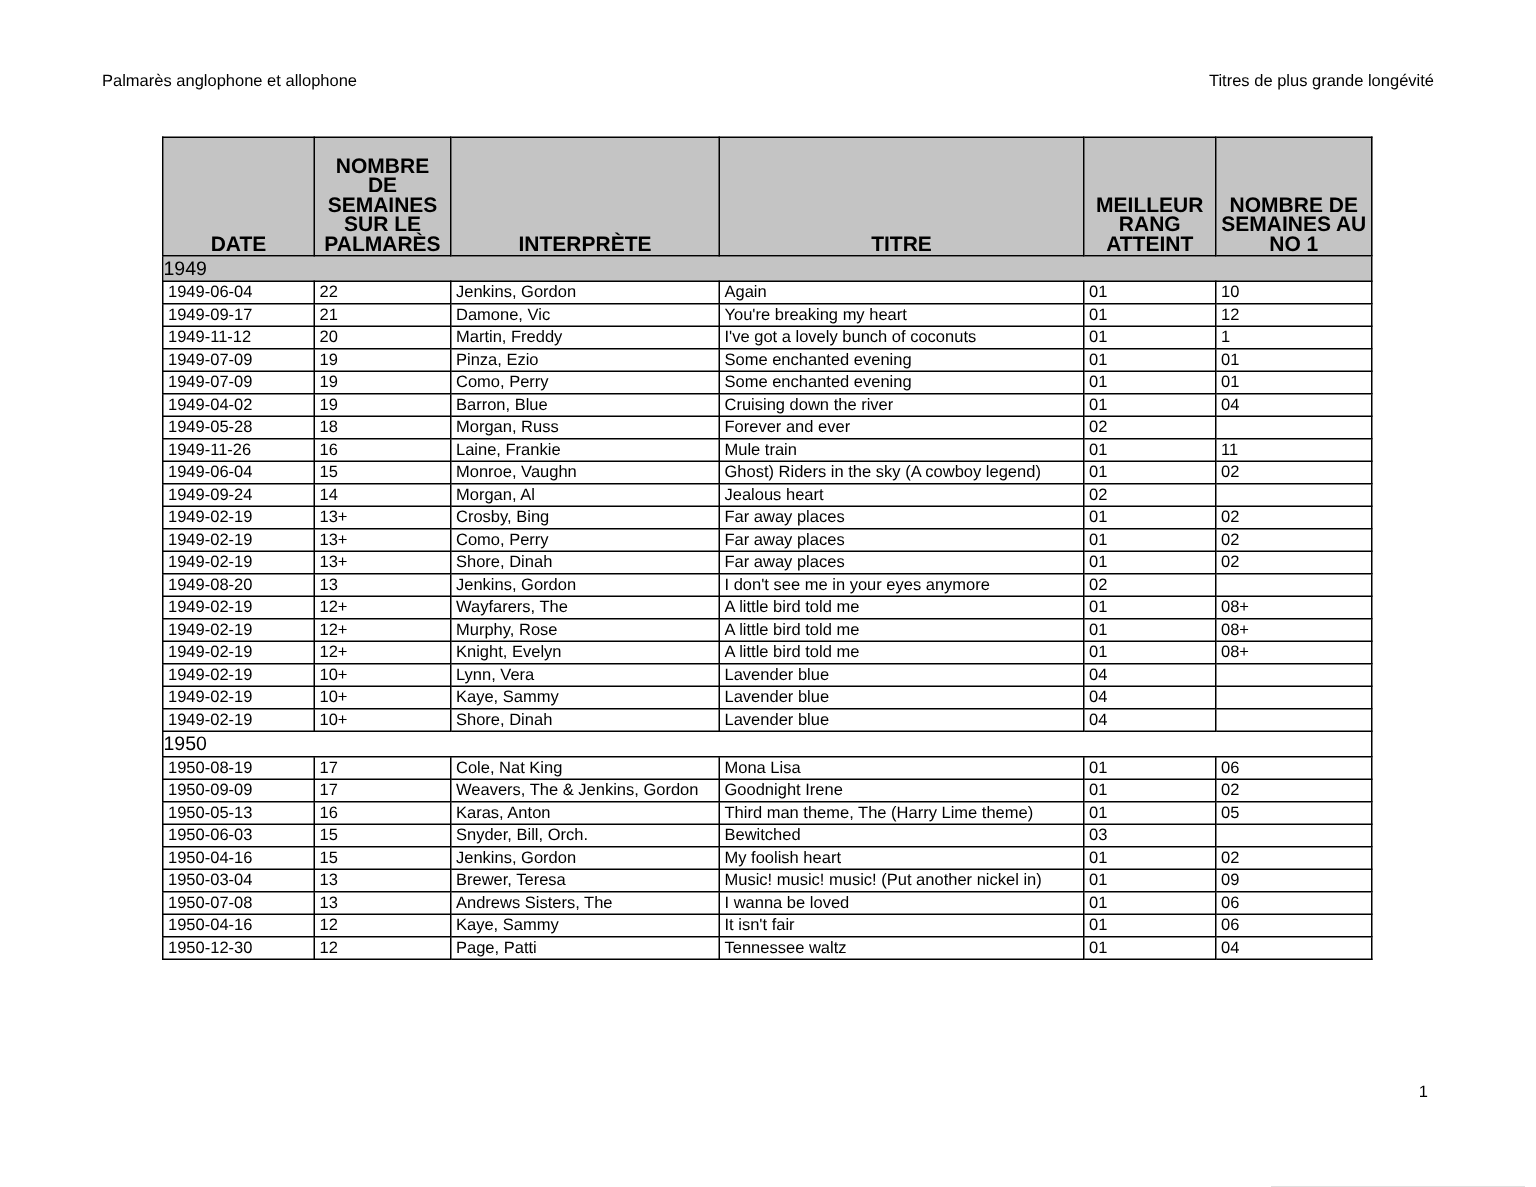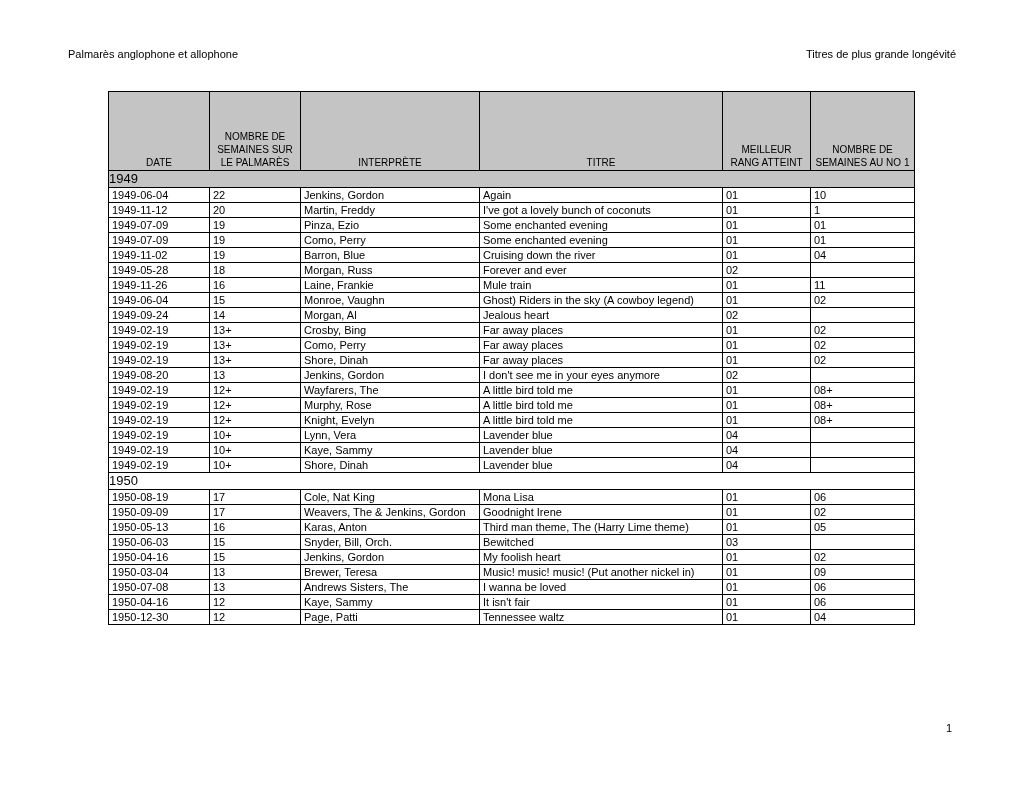--- a/index.html
+++ b/index.html
@@ -44,22 +44,22 @@
     border-collapse: collapse;
     table-layout: fixed;
     font-size: 11px;
   }
   table.longevity th,
   table.longevity td {
     border: 1px solid #000;
   }
   table.longevity thead th {
     background: var(--header-bg);
-    font-weight: normal;
-    font-size: 10px;
+    font-weight: bold;
+    font-size: 14px;
     line-height: 13px;
     text-align: center;
     vertical-align: bottom;
     padding: 2px 3px 1px 3px;
     height: 79px;
   }
   tr.year-row td {
     text-align: left;
     font-size: 13px;
     height: 16px;
@@ -115,20 +115,28 @@
         </tr>
         <tr class="data-row">
           <td>1949-06-04</td>
           <td>22</td>
           <td>Jenkins, Gordon</td>
           <td>Again</td>
           <td>01</td>
           <td>10</td>
         </tr>
         <tr class="data-row">
+          <td>1949-09-17</td>
+          <td>21</td>
+          <td>Damone, Vic</td>
+          <td>You're breaking my heart</td>
+          <td>01</td>
+          <td>12</td>
+        </tr>
+        <tr class="data-row">
           <td>1949-11-12</td>
           <td>20</td>
           <td>Martin, Freddy</td>
           <td>I've got a lovely bunch of coconuts</td>
           <td>01</td>
           <td>1</td>
         </tr>
         <tr class="data-row">
           <td>1949-07-09</td>
           <td>19</td>
@@ -139,21 +147,21 @@
         </tr>
         <tr class="data-row">
           <td>1949-07-09</td>
           <td>19</td>
           <td>Como, Perry</td>
           <td>Some enchanted evening</td>
           <td>01</td>
           <td>01</td>
         </tr>
         <tr class="data-row">
-          <td>1949-11-02</td>
+          <td>1949-04-02</td>
           <td>19</td>
           <td>Barron, Blue</td>
           <td>Cruising down the river</td>
           <td>01</td>
           <td>04</td>
         </tr>
         <tr class="data-row">
           <td>1949-05-28</td>
           <td>18</td>
           <td>Morgan, Russ</td>

